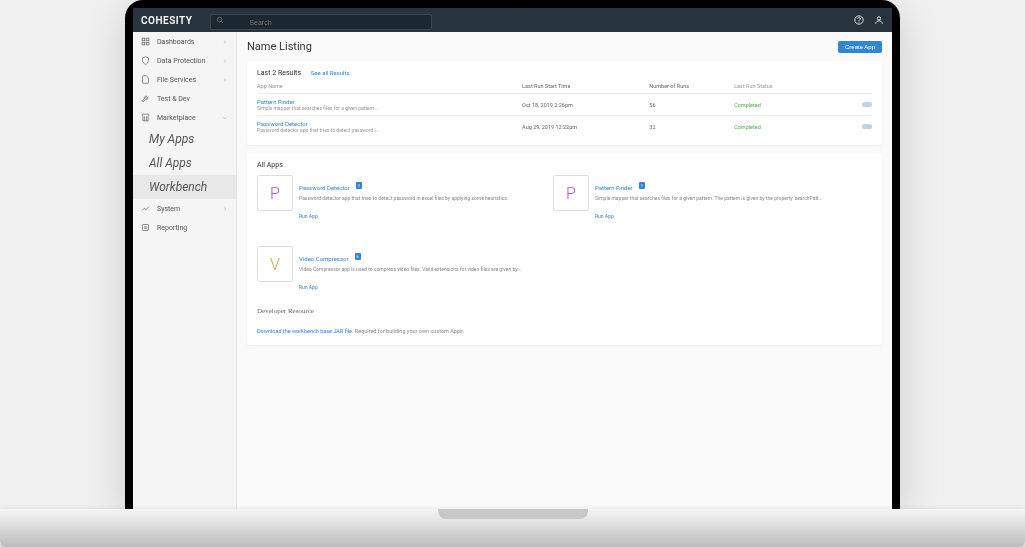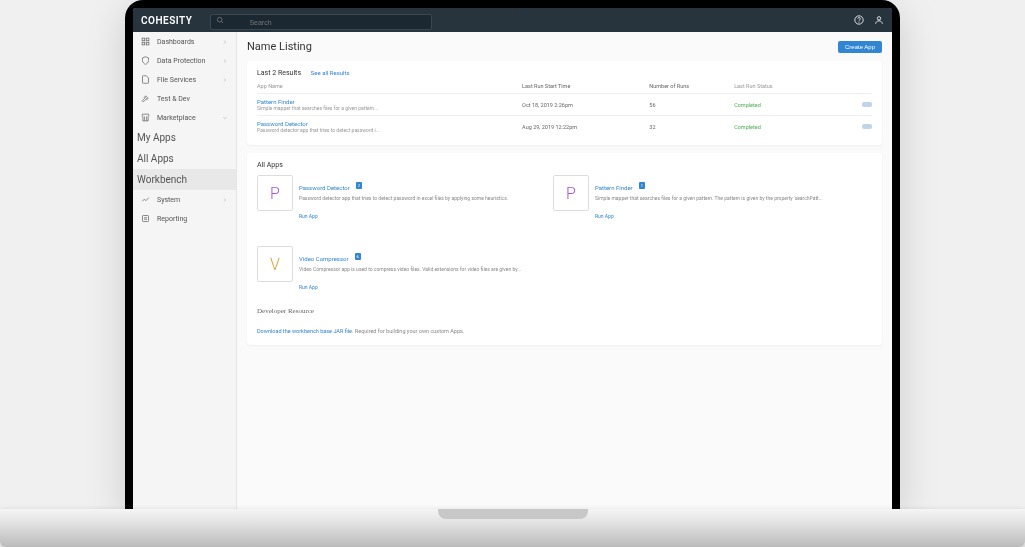--- a/index.html
+++ b/index.html
@@ -19,21 +19,21 @@
     .search-input { width: 100%; height: 16px; background: #1c2831; border: 1px solid #3a4750; border-radius: 2px; color: #aaa; font-size: 7px; padding: 0 6px 0 38px; }
     .search-icon { position: absolute; left: 6px; top: 50%; transform: translateY(-50%); width: 8px; height: 8px; }
     .topbar-right { margin-left: auto; display: flex; gap: 10px; }
     .topbar-icon { width: 10px; height: 10px; color: #fff; cursor: pointer; }
     
     .body-area { display: flex; flex: 1; overflow: hidden; }
     
     .sidebar { width: 104px; background: #f5f5f5; border-right: 1px solid #e5e5e5; display: flex; flex-direction: column; }
     .side-item { display: flex; align-items: center; padding: 5px 8px; font-size: 7px; color: #555; cursor: pointer; position: relative; }
     .side-item.active { background: #e8e8e8; }
-    .side-item.sub { padding-left: 4px; font-size: 10px; }
+    .side-item.sub { padding-left: 16px; font-size: 12px; font-style: italic; }
     .side-icon { width: 9px; height: 9px; margin-right: 7px; flex-shrink: 0; }
     .chevron { margin-left: auto; width: 6px; height: 6px; }
     
     .main { flex: 1; background: #fafafa; overflow: auto; padding: 8px 10px; }
     .page-header { display: flex; align-items: center; margin-bottom: 8px; }
     .page-title { font-size: 11px; color: #333; font-weight: 400; }
     .create-btn { margin-left: auto; background: #3186d4; color: #fff; font-size: 6px; padding: 3px 7px; border: none; border-radius: 2px; cursor: pointer; }
     
     .card { background: #fff; border-radius: 3px; padding: 8px 10px; margin-bottom: 8px; box-shadow: 0 1px 2px rgba(0,0,0,0.05); }
     

